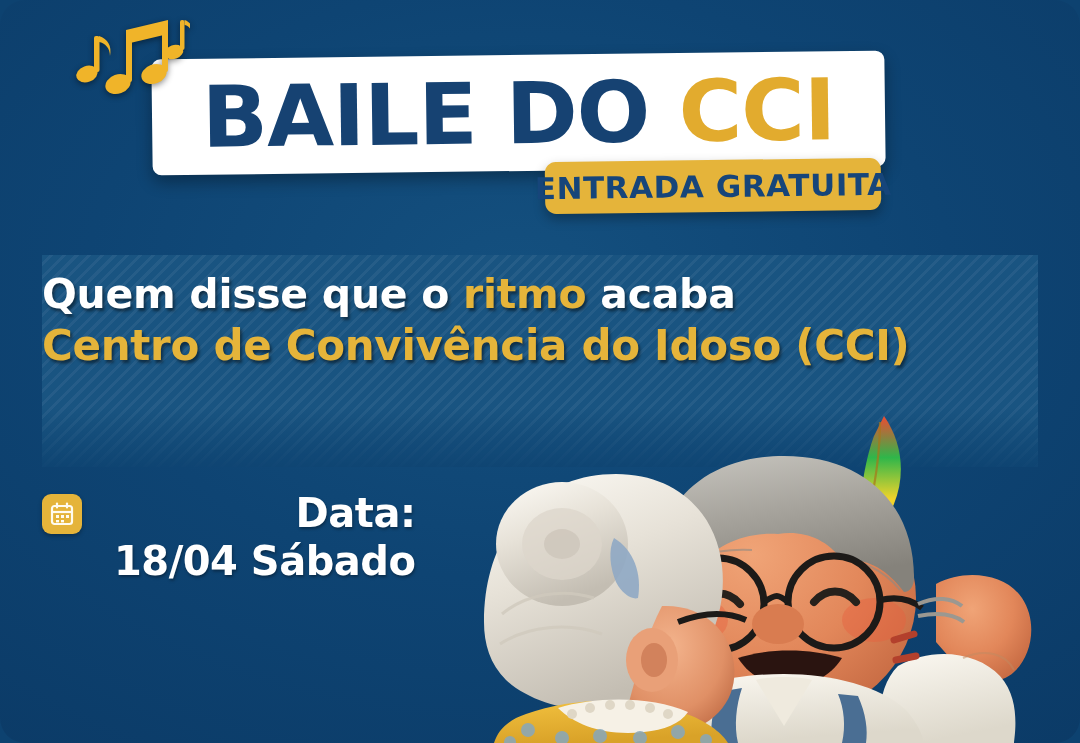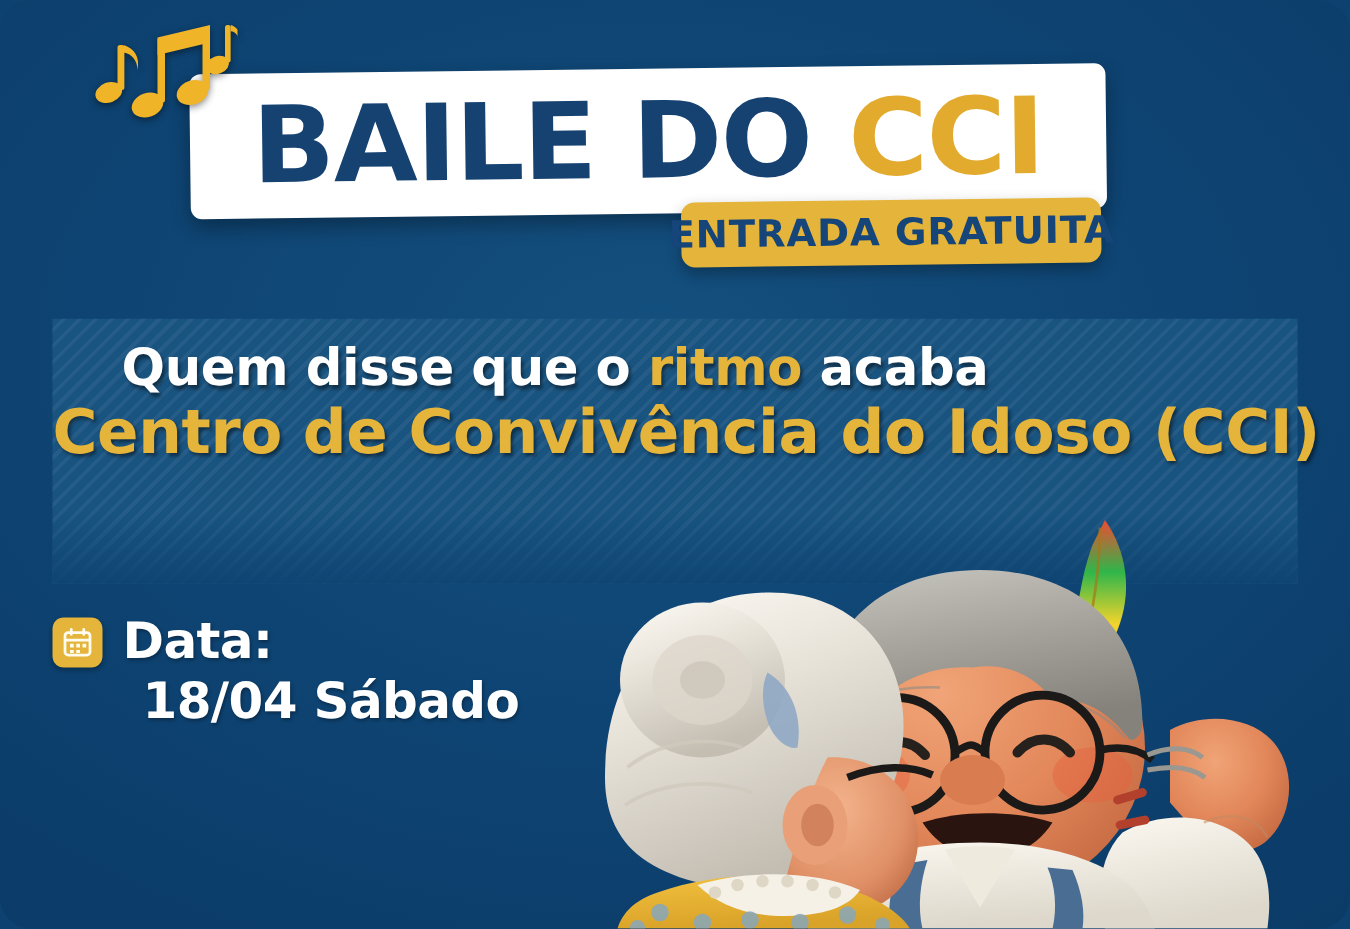--- a/index.html
+++ b/index.html
@@ -91,39 +91,38 @@
     color:#16457a;
     white-space:nowrap;
     transform:scaleX(1.03);
   }
 
   
   .slogan {
     position:absolute;
     left:42px; top:268px;
     width:804px;
-    text-align:center;
     z-index:4;
   }
   .slogan .ln {
     font-family:"DejaVu Sans", sans-serif;
     font-weight:bold;
     font-size:41px;
     line-height:52px;
     color:#ffffff;
     white-space:nowrap;
     text-shadow:2px 3px 3px rgba(0,0,0,.45);
     letter-spacing:-0.3px;
   }
-  .slogan .ln.line3 { color:#e5b43a; font-size:49px; }
+  .slogan .ln.line3 { color:#e5b43a; font-size:42px; }
   .slogan em { font-style:normal; color:#e5b43a; }
 
   
   .info-block { position:absolute; left:40px; top:490px; z-index:8; }
-  .info-row { position:relative; margin-bottom:40px; }
+  .info-row { position:relative; margin-bottom:40px;text-align:right; }
   .info-icon {
     position:absolute; left:2px; top:4px;
     width:40px; height:40px;
     background:#e5b43a;
     border-radius:9px;
     display:flex; align-items:center; justify-content:center;
     box-shadow:0 2px 4px rgba(0,0,0,.3);
   }
   .info-texts { margin-left:58px; }
   .info-label {

